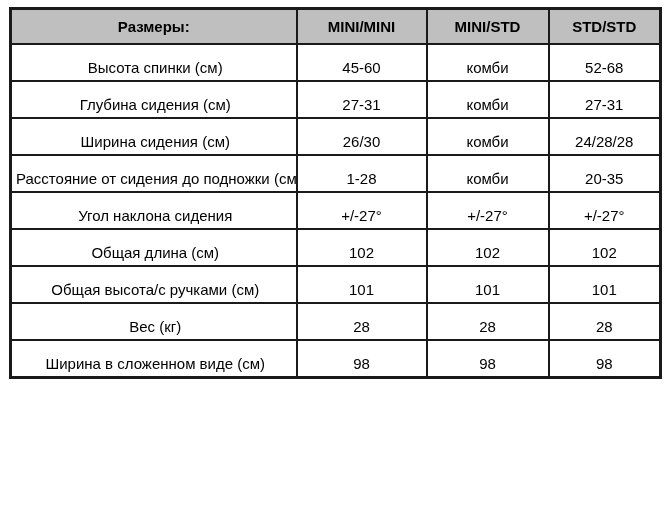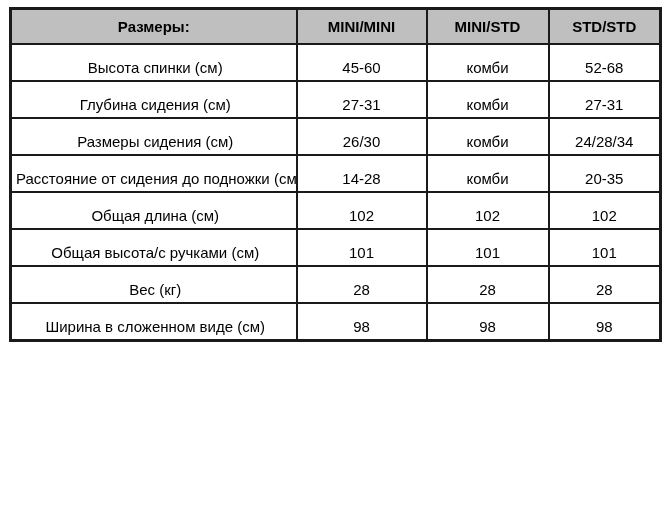--- a/index.html
+++ b/index.html
@@ -78,30 +78,36 @@
     <td class="val">комби</td>
     <td class="val">52-68</td>
   </tr>
       <tr>
     <td class="label">Глубина сидения (см)</td>
     <td class="val">27-31</td>
     <td class="val">комби</td>
     <td class="val">27-31</td>
   </tr>
       <tr>
-    <td class="label">Размеры сидения (см)</td>
+    <td class="label">Ширина сидения (см)</td>
     <td class="val">26/30</td>
     <td class="val">комби</td>
-    <td class="val">24/28/34</td>
+    <td class="val">24/28/28</td>
   </tr>
       <tr>
     <td class="label">Расстояние от сидения до подножки (см)</td>
-    <td class="val">14-28</td>
+    <td class="val">1-28</td>
     <td class="val">комби</td>
     <td class="val">20-35</td>
+  </tr>
+      <tr>
+    <td class="label">Угол наклона сидения</td>
+    <td class="val">+/-27°</td>
+    <td class="val">+/-27°</td>
+    <td class="val">+/-27°</td>
   </tr>
       <tr>
     <td class="label">Общая длина (см)</td>
     <td class="val">102</td>
     <td class="val">102</td>
     <td class="val">102</td>
   </tr>
       <tr>
     <td class="label">Общая высота/с ручками (см)</td>
     <td class="val">101</td>

